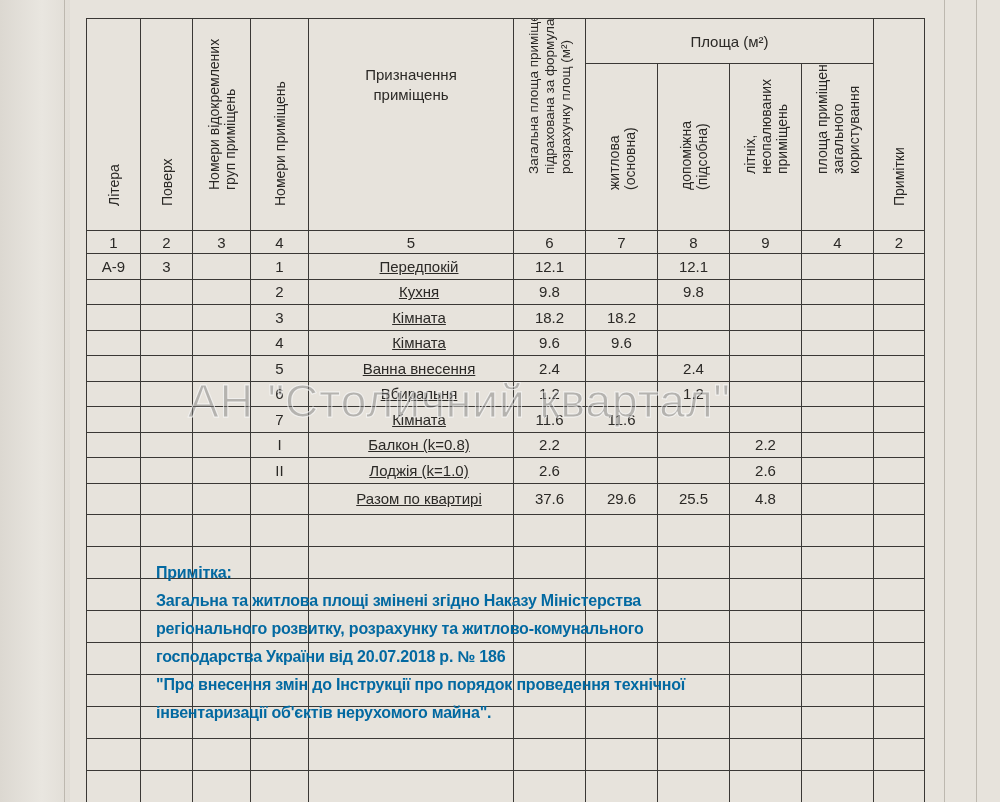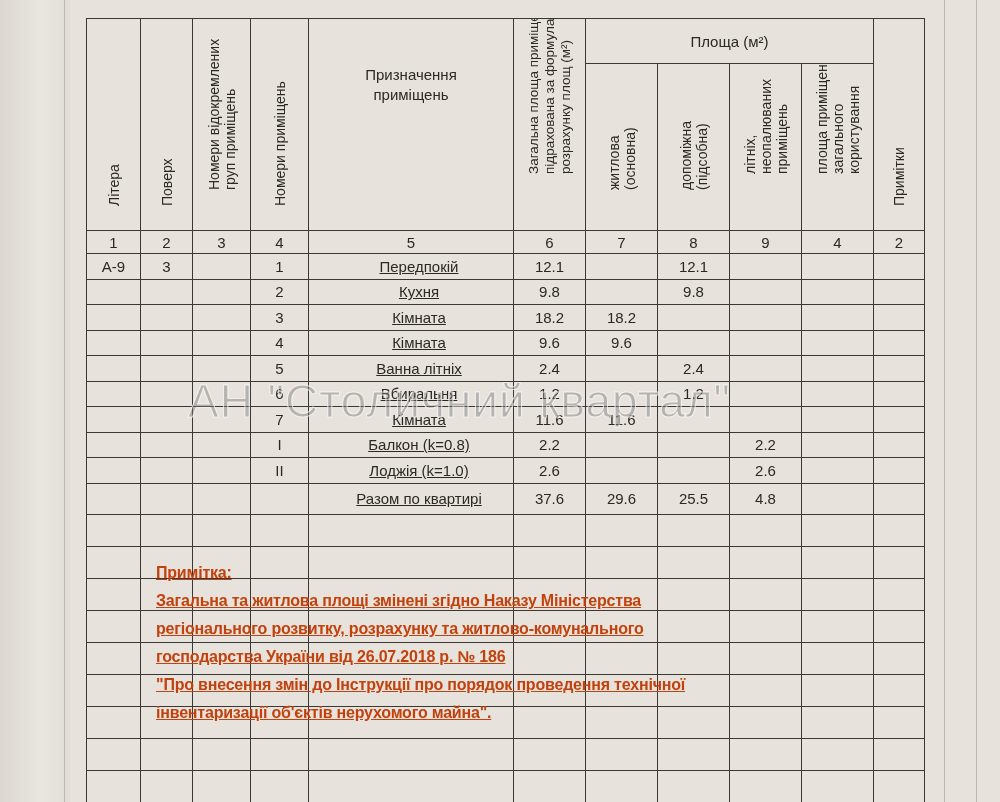--- a/index.html
+++ b/index.html
@@ -39,21 +39,21 @@
     }
     .vtxt.multi { white-space:normal; }
     .hdr-purpose { font-size:15px; line-height:20px; padding-bottom:80px !important; }
     .num-row td { height:22px; font-size:14px; }
     .data-row td { height:24.5px; font-size:16px; }
     td.name { text-align:left; padding-left:16px !important; font-size:16px;text-decoration:underline; }
     .total-row td { height:30px; font-weight:bold; font-size:16px; border-top:2.4px solid #2a2826; border-bottom:2.4px solid #2a2826; }
     .blank-row td { height:31px; }
     .note-text {
       position:absolute; left:70px; font-weight:bold; font-size:16px;
-      color:#c2410c; white-space:nowrap; letter-spacing:-0.2px;text-decoration:underline;
+      color:#0369a1; white-space:nowrap; letter-spacing:-0.2px;
     }
     .watermark {
       position:absolute; left:188px; top:374px;
       font-size:46px; color:rgba(120,120,120,0.45);
       white-space:nowrap; letter-spacing:1px;
       -webkit-text-stroke:1px rgba(255,255,255,0.7);
     }
   </style>
 </head>
 <body>
@@ -182,21 +182,21 @@
           <td></td>
           <td></td>
           <td></td>
           <td></td>
         </tr>
         <tr class="data-row">
           <td></td>
           <td></td>
           <td></td>
           <td>5</td>
-          <td class="name">Ванна літніх</td>
+          <td class="name">Ванна внесення</td>
           <td>2.4</td>
           <td></td>
           <td>2.4</td>
           <td></td>
           <td></td>
           <td></td>
         </tr>
         <tr class="data-row">
           <td></td>
           <td></td>
@@ -383,19 +383,19 @@
           <td></td>
           <td></td>
         </tr>
       </tbody>
   </table>
 
   <div>
     <div class="note-text" style="top:546px">Примітка:</div>
     <div class="note-text" style="top:574px">Загальна та житлова площі змінені згідно Наказу Міністерства</div>
     <div class="note-text" style="top:602px">регіонального розвитку, розрахунку та житлово-комунального</div>
-    <div class="note-text" style="top:630px">господарства України від 26.07.2018 р. № 186</div>
+    <div class="note-text" style="top:630px">господарства України від 20.07.2018 р. № 186</div>
     <div class="note-text" style="top:658px">"Про внесення змін до Інструкції про порядок проведення технічної</div>
     <div class="note-text" style="top:686px">інвентаризації об'єктів нерухомого майна".</div>
   </div>
 </div>
 
 <div class="watermark">АН "Столичний квартал"</div>
 
 </body></html>

